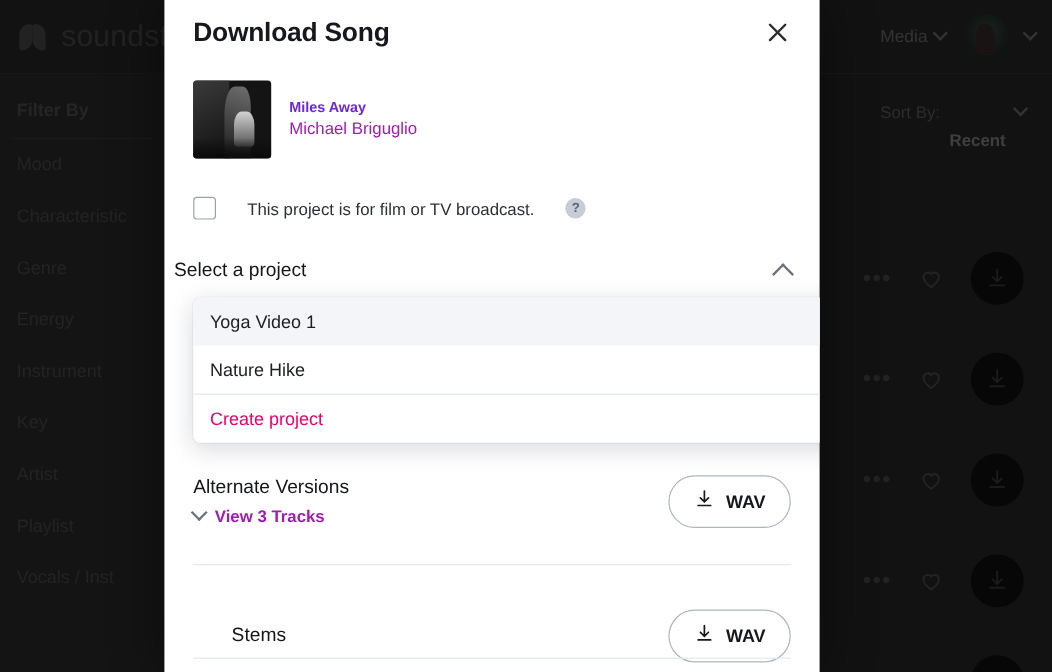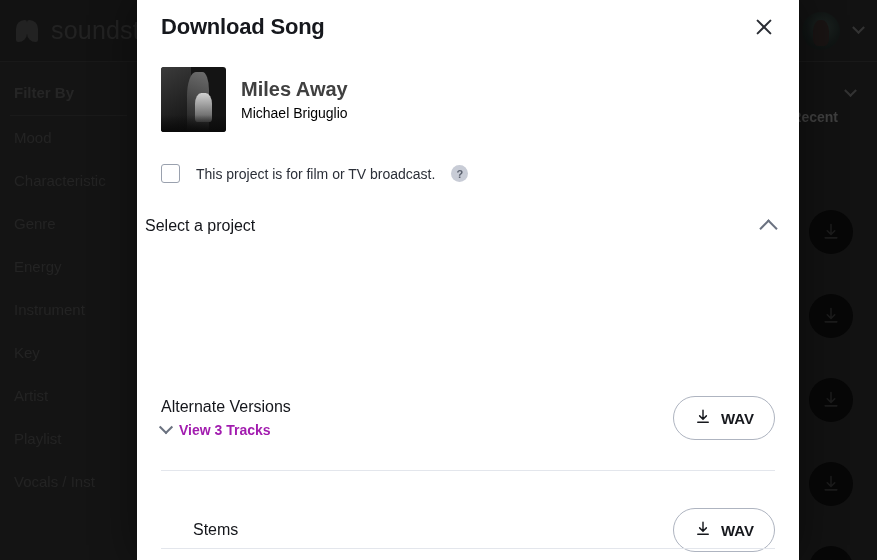--- a/index.html
+++ b/index.html
@@ -89,21 +89,21 @@
   .dl-circle {
     width: 44px; height: 44px; border-radius: 50%;
     background: #0c0c0c; display: flex; align-items: center; justify-content: center;
   }
 
   
   #veil { position: absolute; inset: 0; background: rgba(0,0,0,.40); }
 
   
   #modal {
-    position: absolute; top: 0; left: 137px; width: 662px; height: 560px;
+    position: absolute; top: 0; left: 137px; width: 546px; height: 560px;
     background: #ffffff;
     box-shadow: 0 0 42px rgba(0,0,0,.45);
     overflow: hidden;
   }
 
   .modal-head {
     display: flex; align-items: flex-start; justify-content: space-between;
     padding: 14px 22px 0 24px;
   }
   .modal-title { font-size: 22px; font-weight: bold; color: #16181d; letter-spacing: -.2px; }
@@ -119,24 +119,24 @@
 
   .song-row { display: flex; align-items: center; gap: 15px; padding: 27px 24px 0 24px; }
   .art {
     width: 65px; height: 65px; border-radius: 3px; overflow: hidden; flex: none;
     background: #141414; position: relative;
   }
   .art .a1 { position:absolute; left:0; top:0; width:46%; height:100%; background:linear-gradient(150deg,#3b3b3b,#101010); }
   .art .a2 { position:absolute; left:40%; top:8%; width:34%; height:92%; background:linear-gradient(200deg,#6e6e6e,#1a1a1a); border-radius:40% 30% 0 0; }
   .art .a3 { position:absolute; left:52%; top:40%; width:26%; height:44%; background:linear-gradient(180deg,#d2d2d2,#555); border-radius:38% 38% 14% 14%; }
   .art .a4 { position:absolute; left:0; bottom:0; width:100%; height:26%; background:linear-gradient(0deg,#0a0a0a,rgba(10,10,10,0)); }
-  .song-name { font-size: 20px; font-weight: bold; color: #404040; line-height: 1.35; }
-  .song-artist { font-size: 14px; color: #000000; line-height: 1.5; }
-
-  .check-row { display: flex; align-items: center; gap: 16px; padding: 32px 24px 0 24px; }
+  .song-name { font-size: 12px; font-weight: bold; color: #6d28d9; line-height: 1.35; }
+  .song-artist { font-size: 14px; color: #a21caf; line-height: 1.5; }
+
+  .check-row { display: flex; align-items: center; gap: 26px; padding: 32px 24px 0 24px; }
   .cbox {
     width: 19px; height: 19px; border: 1.6px solid #9aa1ae; border-radius: 3px;
     background: #fff; flex: none; cursor: pointer;
   }
   .check-label { font-size: 14px; color: #2b2f38; }
   .help-dot {
     width: 17px; height: 17px; border-radius: 50%; background: #c8ccd6;
     color: #5b616e; font-size: 11px; font-weight: bold;
     display: inline-flex; align-items: center; justify-content: center; cursor: pointer;
   }
@@ -328,20 +328,26 @@
     <div class="cbox"></div>
     <span class="check-label">This project is for film or TV broadcast.</span>
     <span class="help-dot">?</span>
   </div>
 
   <div class="select-row">
     <span class="select-label">Select a project</span>
     <span class="chev-up"></span>
   </div>
 
+  <div class="dropdown">
+    <div class="dd-item sel">Yoga Video 1</div>
+    <div class="dd-item">Nature Hike</div>
+    <div class="dd-sep"></div>
+    <div class="dd-item dd-create">Create project</div>
+  </div>
 
   <div class="sec" style="position:absolute; top:396px; left:0; right:0;">
     <div>
       <div class="sec-title">Alternate Versions</div>
       <div class="sec-sub">
         <span class="chev-dn"></span>
         <span>View 3 Tracks</span>
       </div>
     </div>
     <div class="btn-group">

